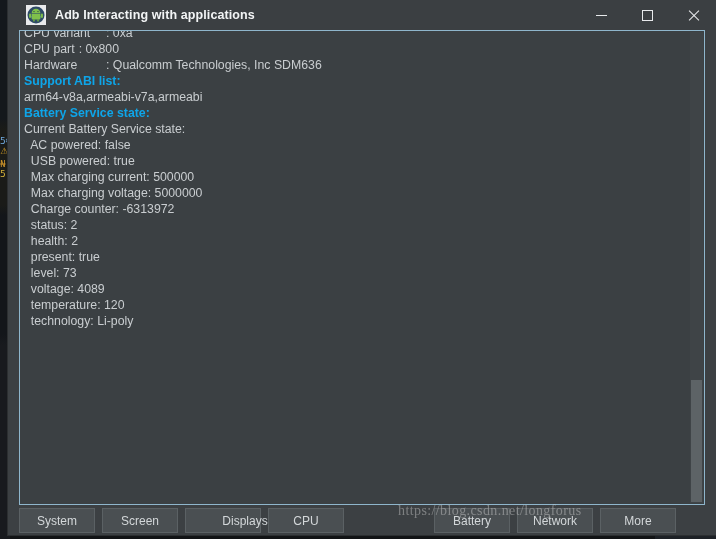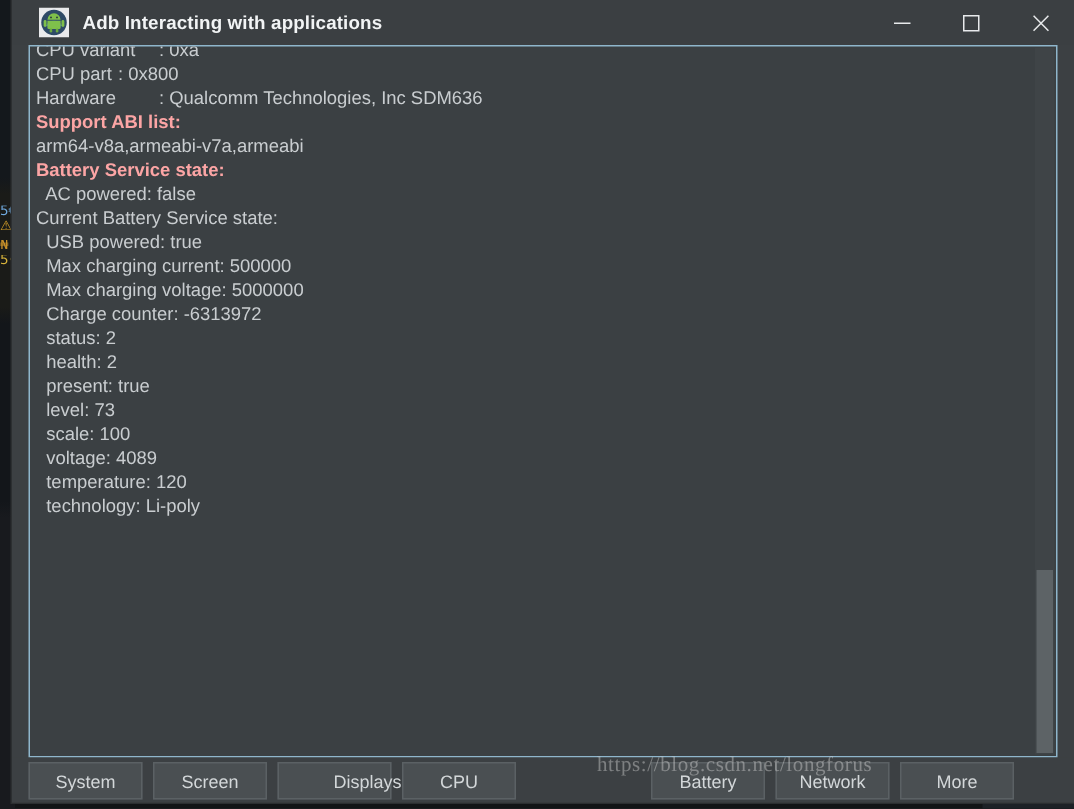--- a/index.html
+++ b/index.html
@@ -199,21 +199,21 @@
     box-sizing: border-box;
   }
   .line {
     font-size: 12.3px;
     line-height: 16px;
     color: #c9cdd0;
     white-space: pre;
     font-family: "Liberation Sans", sans-serif;
   }
   .line.hdr {
-    color: #fca5a5;
+    color: #0ea5e9;
     font-weight: bold;
   }
   .line.blank { color: transparent; }
 
   
   #vscroll {
     position: absolute;
     right: 1px;
     top: 1px;
     width: 13px;
@@ -326,31 +326,30 @@
         <div class="line">CPU part	: 0x800</div>
         <div class="line blank"></div>
         <div class="line">Hardware	: Qualcomm Technologies, Inc SDM636</div>
         <div class="line blank"></div>
         <div class="line blank"></div>
         <div class="line hdr">Support ABI list:</div>
         <div class="line">arm64-v8a,armeabi-v7a,armeabi</div>
         <div class="line blank"></div>
         <div class="line blank"></div>
         <div class="line hdr">Battery Service state:</div>
+        <div class="line">Current Battery Service state:</div>
         <div class="line">  AC powered: false</div>
-        <div class="line">Current Battery Service state:</div>
         <div class="line">  USB powered: true</div>
         <div class="line">  Max charging current: 500000</div>
         <div class="line">  Max charging voltage: 5000000</div>
         <div class="line">  Charge counter: -6313972</div>
         <div class="line">  status: 2</div>
         <div class="line">  health: 2</div>
         <div class="line">  present: true</div>
         <div class="line">  level: 73</div>
-        <div class="line">  scale: 100</div>
         <div class="line">  voltage: 4089</div>
         <div class="line">  temperature: 120</div>
         <div class="line">  technology: Li-poly</div>
       </div>
     <div id="vscroll">
       <div id="vthumb"></div>
     </div>
   </div>
 
   <div id="buttonbar">

